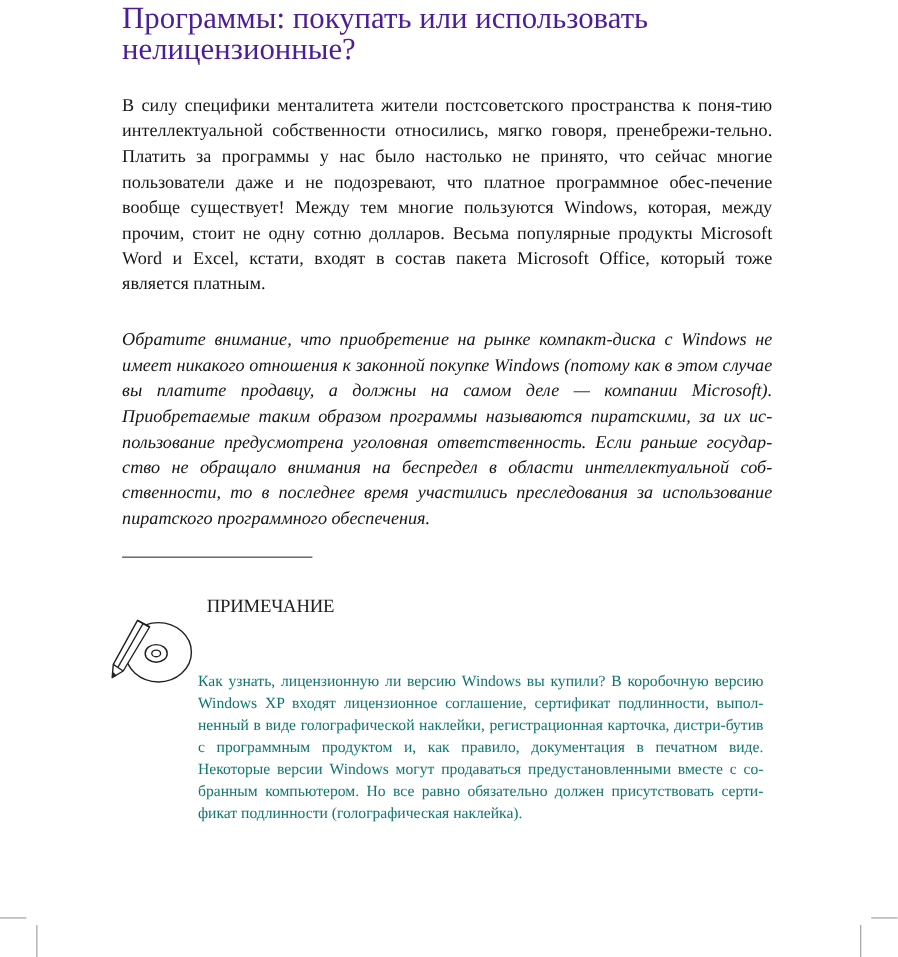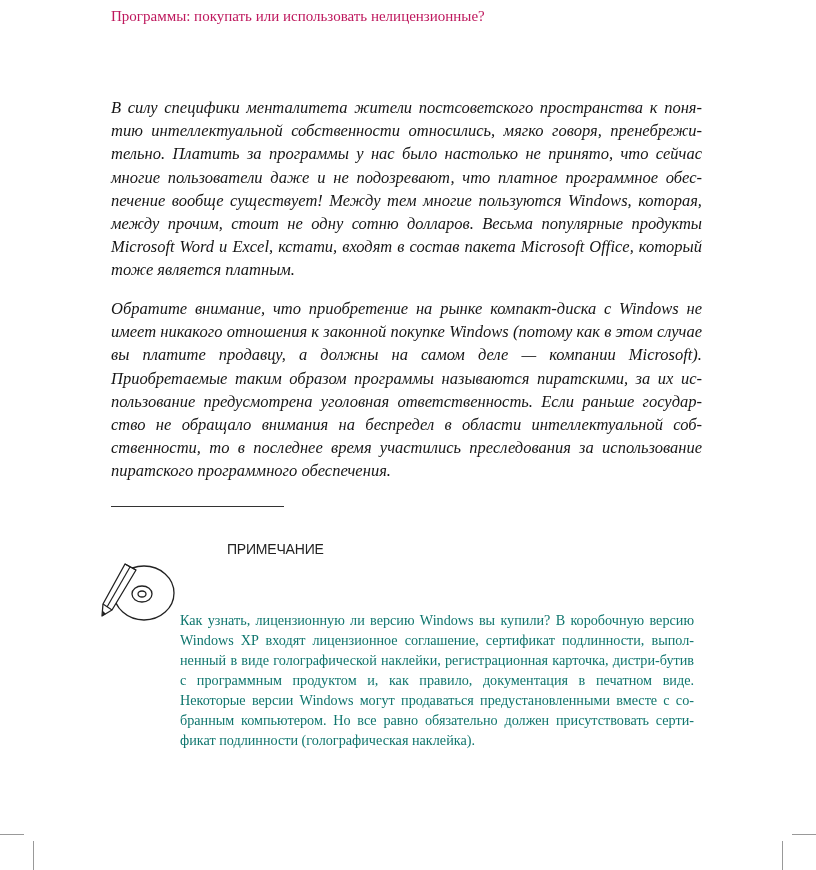--- a/index.html
+++ b/index.html
@@ -1,28 +1,28 @@
 <!DOCTYPE html>
 <html><head>
 <meta charset="utf-8">
 <style>
   html, body { margin: 0; padding: 0; background: #ffffff; }
   body { width: 816px; height: 870px; position: relative; overflow: hidden;
          font-family: "Liberation Serif", "DejaVu Serif", serif; color: #111; }
   .title { position: absolute; left: 111px; top: 2px; width: 560px;
-           font-size: 15px; line-height: 29px; font-weight: normal; margin: 0; color: #be185d; }
+           font-size: 28px; line-height: 29px; font-weight: normal; margin: 0; color: #4c1d95; }
   .para { position: absolute; left: 111px; width: 591px; font-size: 16.5px;
           line-height: 23.2px; text-align: justify; margin: 0; color: #151515; }
-  .p1 { top: 96px; font-style: italic; }
+  .p1 { top: 84px; }
   .p2 { top: 297px; font-style: italic; }
   .rule { position: absolute; left: 111px; top: 506px; width: 173px; height: 0;
           border-top: 1px solid #333; }
   .note-label { position: absolute; left: 188px; top: 541px;
-                font-family: Liberation Sans, sans-serif;
-                font-size: 14px; letter-spacing: -0.2px; color: #222; margin-left: 39px; }
+                font-family: Liberation Serif, serif;
+                font-size: 17px; letter-spacing: -0.2px; color: #222; }
   .note-icon { position: absolute; left: 96px; top: 558px; width: 80px; height: 70px; }
   .note-text { position: absolute; left: 180px; top: 610px; width: 514px;
                font-size: 14.2px; line-height: 20px; text-align: justify; margin: 0; color: #0f766e; }
   .crop { position: absolute; background: #999; }
 </style>
 </head>
 <body>
 
 <h1 class="title">Программы: покупать или использовать нелицензионные?</h1>
 

